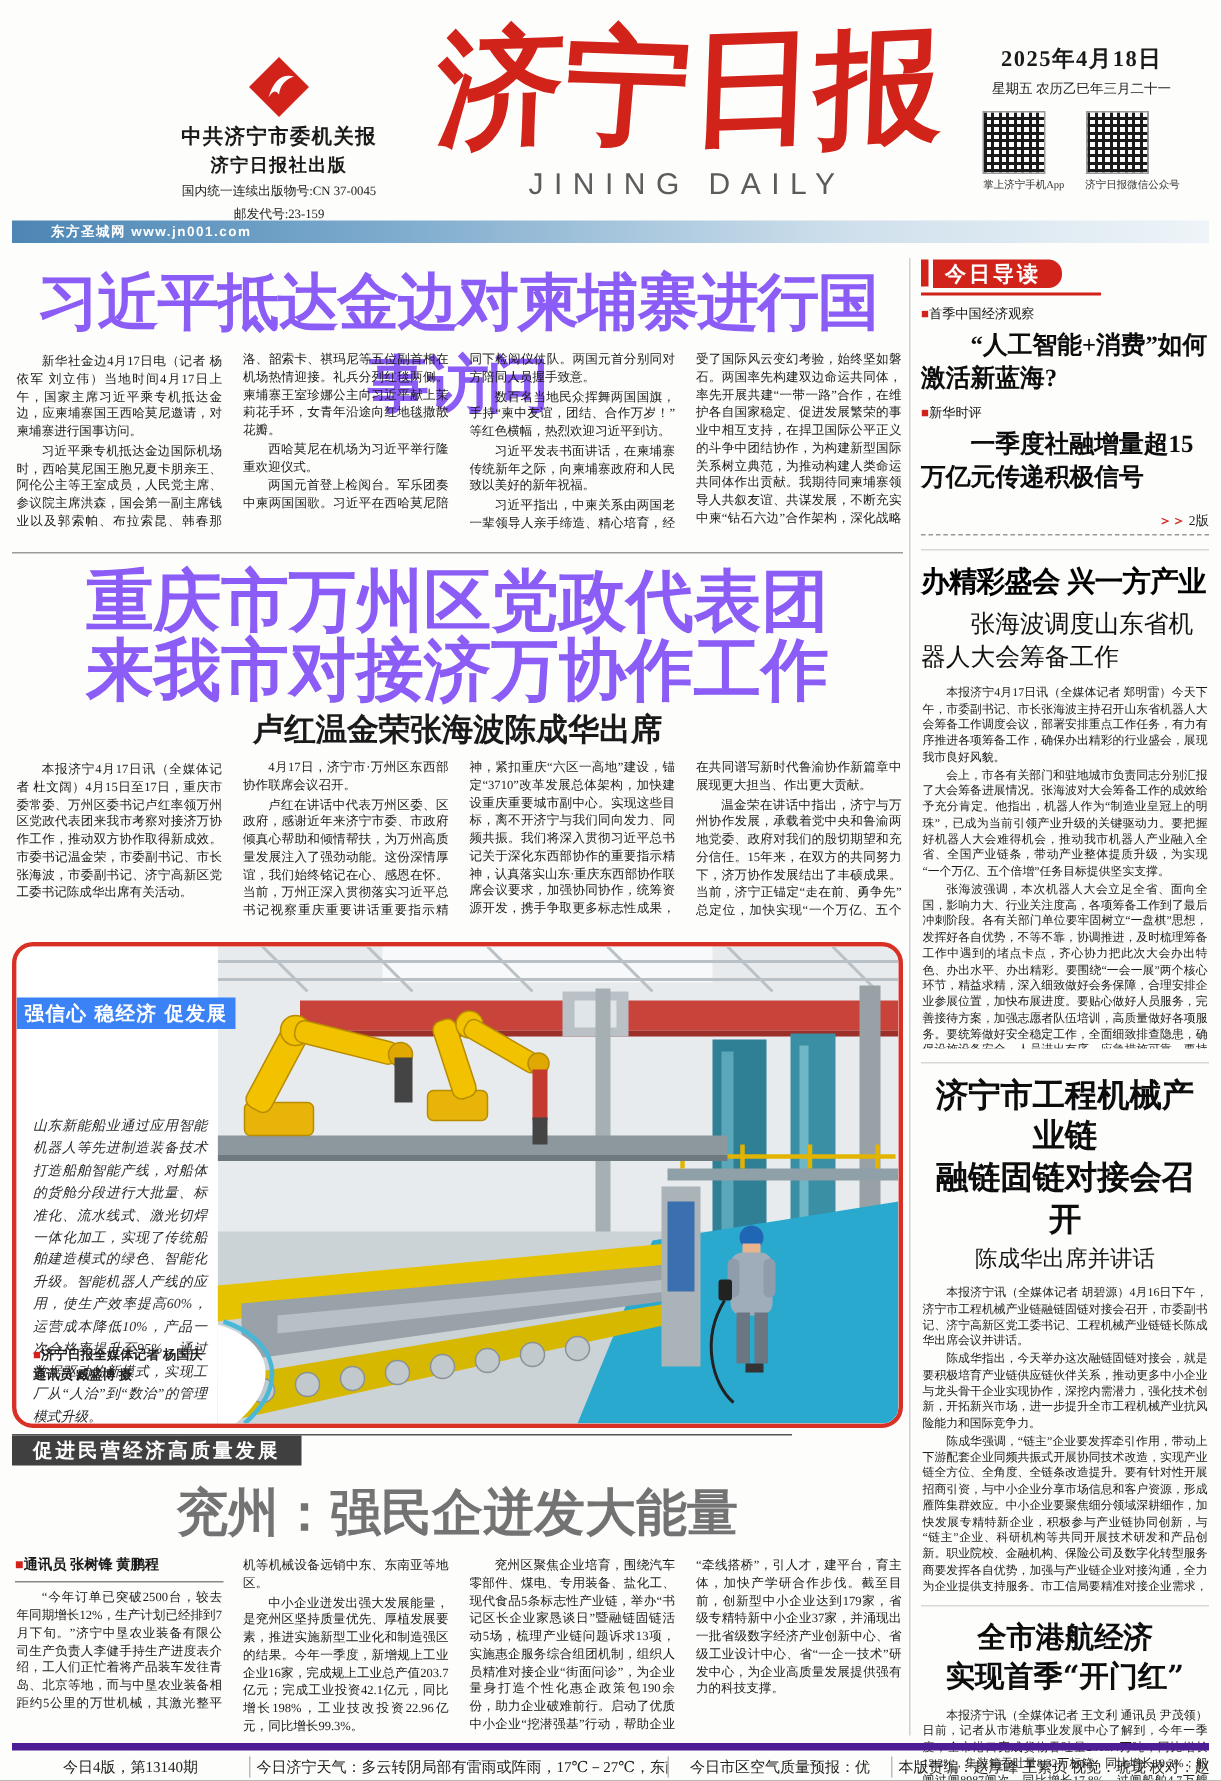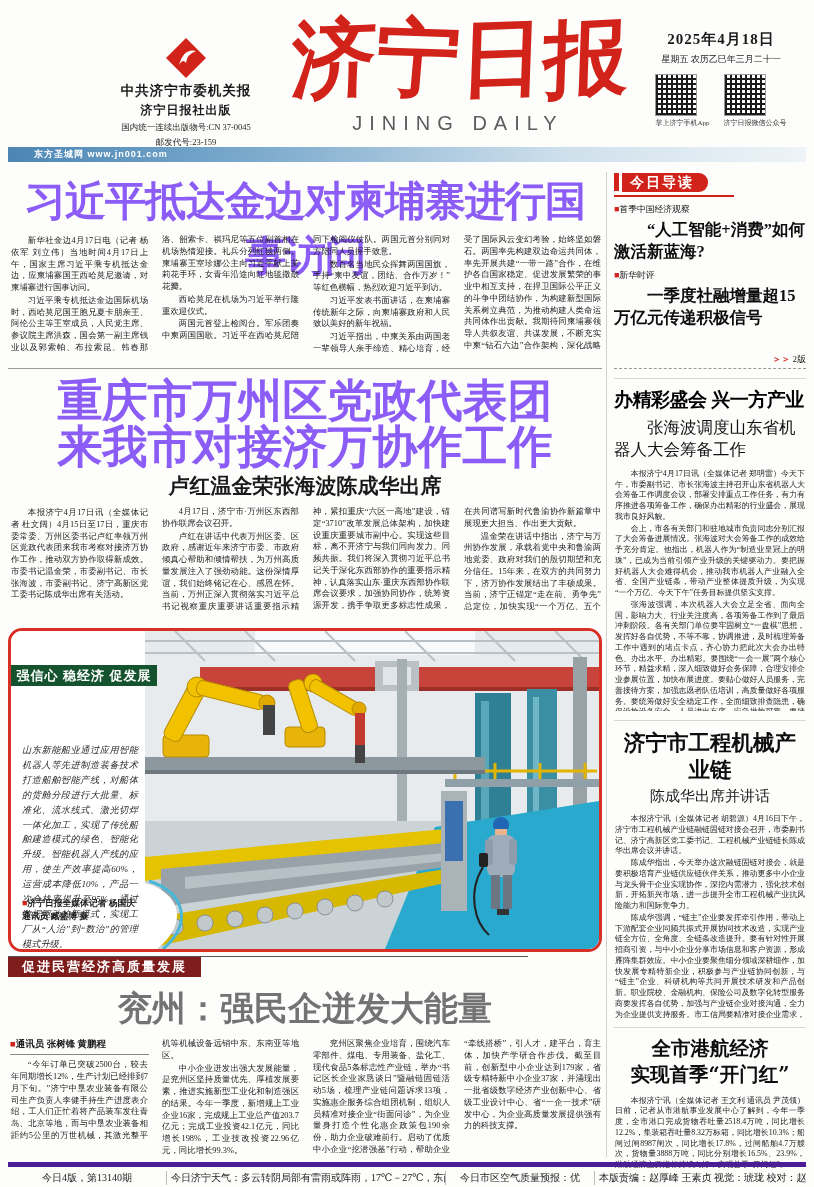--- a/index.html
+++ b/index.html
@@ -42,49 +42,49 @@
   
   .a2-head{position:absolute;left:8px;top:378px;width:594px;text-align:center;
            font-family:"Liberation Sans",sans-serif;font-weight:900;font-size:45px;line-height:1.03;color:#8b5cf6;}
   .a2-sub{position:absolute;left:8px;top:472px;width:594px;text-align:center;font-weight:bold;font-size:21px;}
   .a2-body{position:absolute;left:10px;top:506px;width:592px;height:116px;}
   
   .photo{position:absolute;left:8px;top:628px;width:594px;height:324px;border:3px solid #d93025;
          border-radius:14px;background:#fff;box-sizing:border-box;overflow:hidden;}
   .photo-img{position:absolute;left:134px;top:0;width:454px;height:318px;}
   .photo-panel{position:absolute;left:0;top:0;width:134px;height:318px;background:#fff;}
-  .slogan{position:absolute;left:0;top:34px;width:146px;background:#14532d;color:#fff;
+  .slogan{position:absolute;left:0;top:34px;width:146px;background:#3b82f6;color:#fff;
           font-family:"Liberation Sans",sans-serif;font-weight:bold;font-size:13px;line-height:21px;
           text-align:center;letter-spacing:1px;}
   .caption{position:absolute;left:11px;top:112px;width:116px;font-size:9.2px;line-height:1.62;
            font-style:italic;color:#2a2a2a;text-align:justify;}
   .credit{position:absolute;left:11px;top:266px;width:118px;font-size:8.8px;line-height:1.5;font-weight:bold;color:#222;}
   .redsq{color:#d2231a;font-style:normal;}
   
   .sec-rule{position:absolute;left:8px;top:956px;width:520px;border-top:1px solid #555;}
-  .banner{position:absolute;left:8px;top:957px;background:#7f1d1d;color:#fff;
+  .banner{position:absolute;left:8px;top:957px;background:#404040;color:#fff;
           font-family:"Liberation Sans",sans-serif;font-weight:bold;font-size:13px;line-height:20px;
           padding:0 14px;letter-spacing:2px;}
   .a3-head{position:absolute;left:8px;top:986px;width:594px;text-align:center;font-weight:900;font-size:34px;
            font-family:"DejaVu Serif",serif;color:#737373;}
   .a3-body{position:absolute;left:10px;top:1038px;width:592px;height:120px;}
   .byline{font-weight:bold;font-size:9.5px;text-indent:0!important;border-bottom:1px solid #888;
           padding-bottom:3px;margin-bottom:4px;}
   
   .vdiv{position:absolute;left:606px;top:172px;height:985px;border-left:1px solid #d0d0d0;}
   .rcol{position:absolute;left:614px;top:172px;width:192px;}
   .guide-head{display:flex;align-items:center;height:20px;}
   .guide-bar{width:5px;height:18px;background:#d2231a;margin-right:3px;}
   .guide-pill{background:#d2231a;color:#fff;font-family:"Liberation Sans",sans-serif;font-weight:bold;
               font-size:14px;line-height:19px;padding:0 14px 0 8px;border-radius:0 9px 9px 0;letter-spacing:2px;}
   .guide-line{border-top:2px solid #d2231a;width:120px;margin:3px 0 6px;}
   .g-item{margin-top:7px;}
   .g-tag{font-size:8.8px;color:#111;}
   .g-title{font-weight:bold;font-size:16.5px;line-height:1.34;text-indent:2em;margin-top:3px;color:#0d0d0d;}
-  .pageref{border-bottom:1px dashed #999;margin-top:24px;padding-bottom:2px;text-align:right;font-size:9px;}
+  .pageref{border-bottom:1px dashed #999;margin-top:12px;padding-bottom:2px;text-align:right;font-size:9px;}
   .pageref .arr{color:#d2231a;font-weight:bold;font-family:"Liberation Sans",sans-serif;}
   .r-sep{border-top:1px solid #d8d8d8;margin:9px 0 8px;}
   .ra-head{font-family:"Liberation Sans",sans-serif;font-weight:900;font-size:19px;letter-spacing:-0.5px;
            white-space:nowrap;color:#000000;}
   .ra-sub{font-size:16.5px;line-height:1.32;text-indent:2em;margin:4px 0 7px;color:#111;}
   .rb-head{font-weight:900;font-size:21.5px;line-height:1.28;text-align:center;font-family:"DejaVu Serif",serif;color:#0d0d0d;}
   .rb-sub{font-size:15px;text-align:center;margin:3px 0 7px;}
   .rc-head{font-weight:900;font-size:19.5px;line-height:1.35;text-align:center;font-family:"DejaVu Serif",serif;color:#0d0d0d;}
   .rc-head{margin-bottom:6px;}
   
@@ -305,29 +305,30 @@
       <span>2版</span>
     </div>
 
     <div class="r-sep"></div>
 
     <div class="ra-head">办精彩盛会 兴一方产业</div>
     <div class="ra-sub">张海波调度山东省机器人大会筹备工作</div>
     <div class="colsP" style="height:243px">
       <div>
           <p>本报济宁4月17日讯（全媒体记者 郑明雷）今天下午，市委副书记、市长张海波主持召开山东省机器人大会筹备工作调度会议，部署安排重点工作任务，有力有序推进各项筹备工作，确保办出精彩的行业盛会，展现我市良好风貌。</p>
-          <p>会上，市各有关部门和驻地城市负责同志分别汇报了大会筹备进展情况。张海波对大会筹备工作的成效给予充分肯定。他指出，机器人作为“制造业皇冠上的明珠”，已成为当前引领产业升级的关键驱动力。要把握好机器人大会难得机会，推动我市机器人产业融入全省、全国产业链条，带动产业整体提质升级，为实现“一个万亿、今天下午”任务目标提供坚实支撑。</p>
+          <p>会上，市各有关部门和驻地城市负责同志分别汇报了大会筹备进展情况。张海波对大会筹备工作的成效给予充分肯定。他指出，机器人作为“制造业皇冠上的明珠”，已成为当前引领产业升级的关键驱动力。要把握好机器人大会难得机会，推动我市机器人产业融入全省、全国产业链条，带动产业整体提质升级，为实现“一个万亿、五个倍增”任务目标提供坚实支撑。</p>
           <p>张海波强调，本次机器人大会立足全省、面向全国，影响力大、行业关注度高，各项筹备工作到了最后冲刺阶段。各有关部门单位要牢固树立“一盘棋”思想，发挥好各自优势，不等不靠，协调推进，及时梳理筹备工作中遇到的堵点卡点，齐心协力把此次大会办出特色、办出水平、办出精彩。要围绕“一会一展”两个核心环节，精益求精，深入细致做好会务保障，合理安排企业参展位置，加快布展进度。要贴心做好人员服务，完善接待方案，加强志愿者队伍培训，高质量做好各项服务。要统筹做好安全稳定工作，全面细致排查隐患，确保设施设备安全、人员进出有序，应急措施可靠。要持续提升宣传密度和频次，广泛邀请媒体参与，营造浓厚氛围，增强大会影响力。要重点突出产销、产融、产学研、产金服“四个合作”，争取促成更多合作项目，切实做到办好一个大会，兴旺一方产业。</p>
         </div>
     </div>
 
     <div class="r-sep"></div>
 
     <div class="rb-head">
       <div>济宁市工程机械产业链</div>
+      <div>融链固链对接会召开</div>
     </div>
     <div class="rb-sub">陈成华出席并讲话</div>
     <div class="colsP" style="height:205px">
       <div>
           <p>本报济宁讯（全媒体记者 胡碧源）4月16日下午，济宁市工程机械产业链融链固链对接会召开，市委副书记、济宁高新区党工委书记、工程机械产业链链长陈成华出席会议并讲话。</p>
           <p>陈成华指出，今天举办这次融链固链对接会，就是要积极培育产业链供应链伙伴关系，推动更多中小企业与龙头骨干企业实现协作，深挖内需潜力，强化技术创新，开拓新兴市场，进一步提升全市工程机械产业抗风险能力和国际竞争力。</p>
           <p>陈成华强调，“链主”企业要发挥牵引作用，带动上下游配套企业同频共振式开展协同技术改造，实现产业链全方位、全角度、全链条改造提升。要有针对性开展招商引资，与中小企业分享市场信息和客户资源，形成雁阵集群效应。中小企业要聚焦细分领域深耕细作，加快发展专精特新企业，积极参与产业链协同创新，与“链主”企业、科研机构等共同开展技术研发和产品创新。职业院校、金融机构、保险公司及数字化转型服务商要发挥各自优势，加强与产业链企业对接沟通，全力为企业提供支持服务。市工信局要精准对接企业需求，强化政策扶持引导，帮助企业排忧解难。</p>
         </div>
     </div>
 

